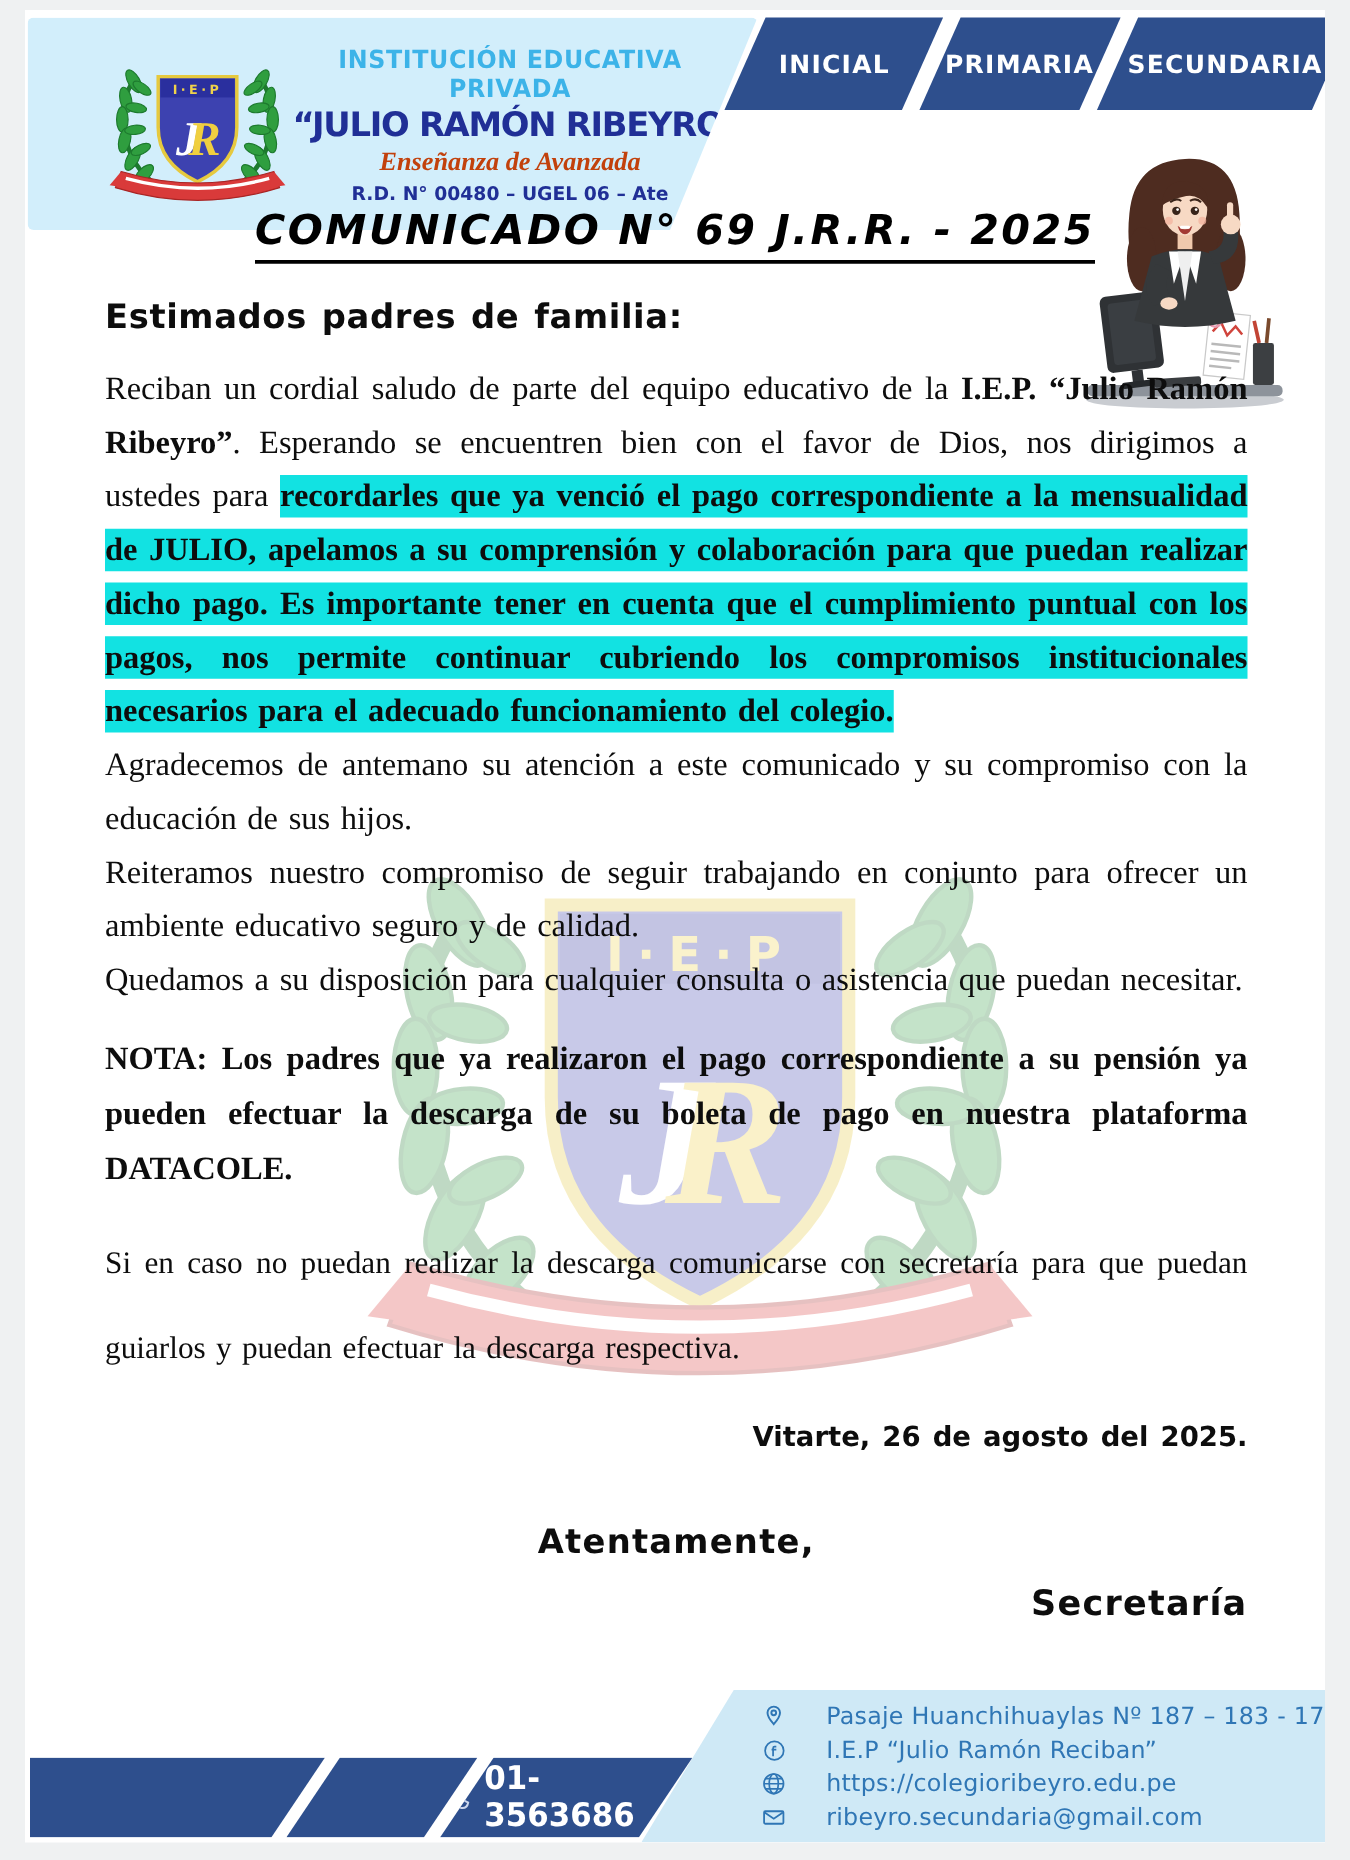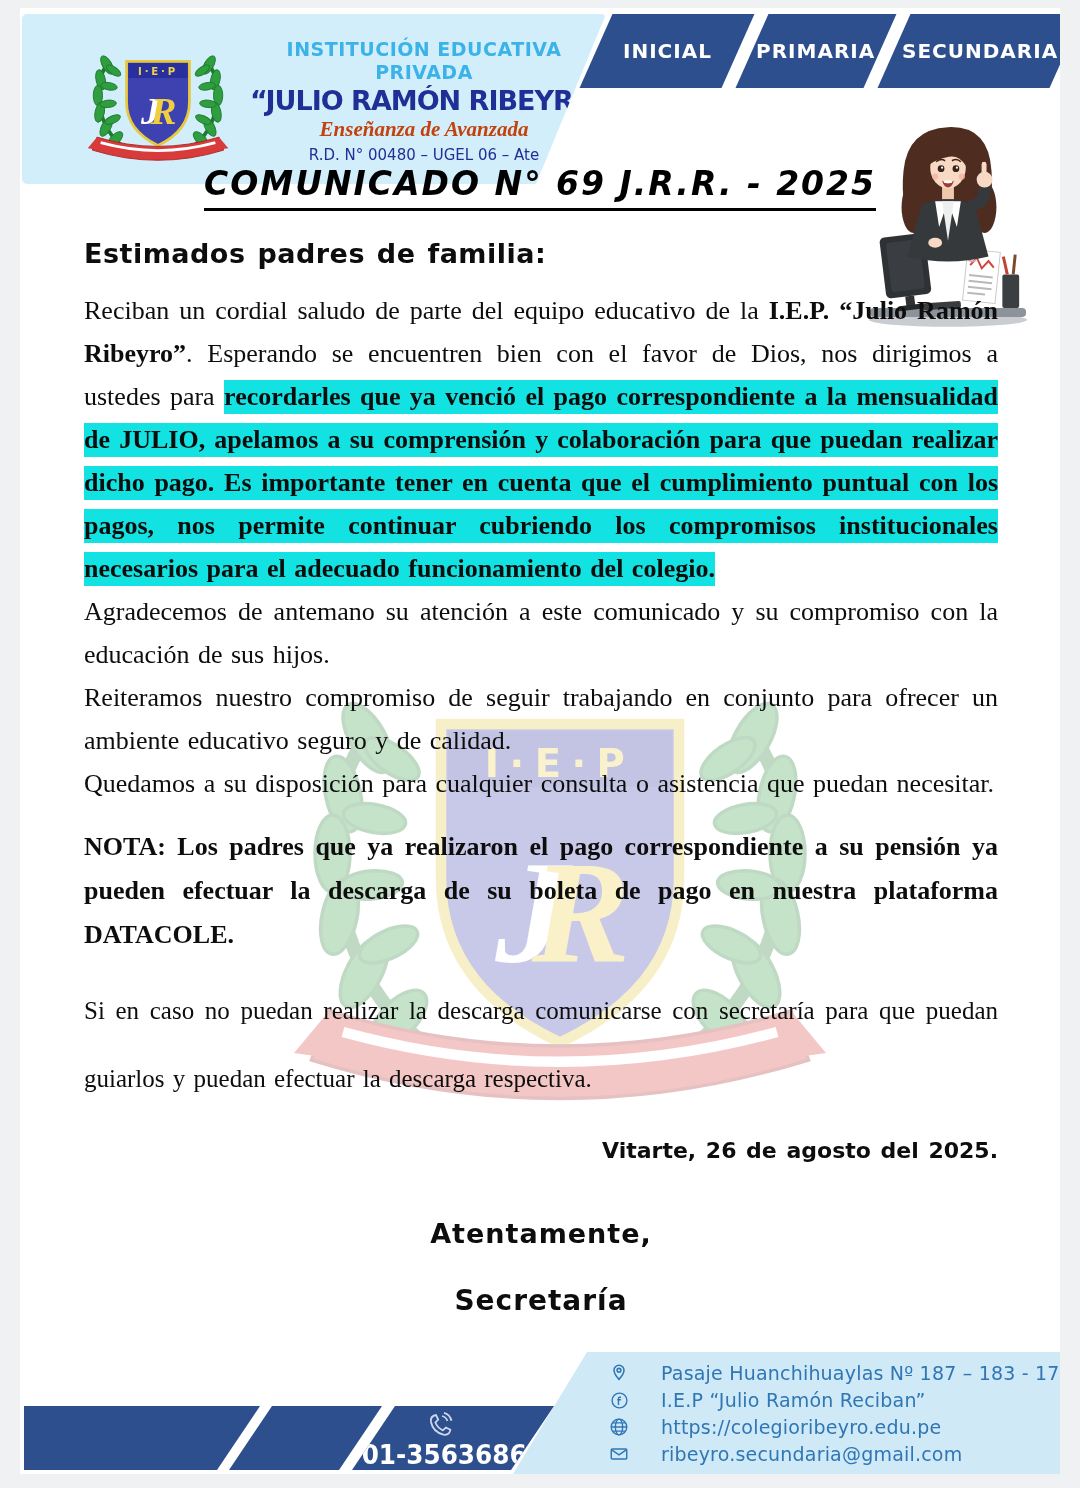--- a/index.html
+++ b/index.html
@@ -6,25 +6,25 @@
   html,body { width:1080px; height:1488px; }
   body { background:#eff1f2; font-family:"DejaVu Sans", sans-serif; position:relative; overflow:hidden; }
 
   .page { position:absolute; left:20px; top:8px; width:1040px; height:1466px; background:#ffffff; overflow:hidden; }
 
   
   .header-block { position:absolute; left:2px; top:6px; width:584px; height:170px;
     background:#d2eefb; border-radius:5px;
     clip-path: polygon(0 0, 100% 0, calc(100% - 70px) 100%, 0 100%); }
   .logo { position:absolute; left:38px; top:14px; width:196px; height:148px; }
-  .header-text { position:absolute; left:228px; top:24px; width:348px; text-align:center; }
+  .header-text { position:absolute; left:212px; top:24px; width:348px; text-align:center; }
   .ht-type { color:#3cb3e8; font-weight:bold; font-size:19px; letter-spacing:.5px; transform:scaleY(1.05); }
   .ht-name { color:#202f96; font-weight:bold; font-size:27px; letter-spacing:-1px; margin-top:3px; white-space:nowrap; }
   .ht-motto { color:#c2410c; font-size:21px; font-style:italic; font-weight:bold; font-family:Liberation Serif, serif; margin-top:1px; }
-  .ht-res { color:#202f96; font-weight:normal; font-size:15px; margin-top:4px; }
+  .ht-res { color:#202f96; font-weight:bold; font-size:15px; margin-top:4px; }
 
   
   .tabs { position:absolute; top:6px; left:576px; width:470px; height:74px; display:flex; gap:14px; }
   .tab { background:#2e4f8d; transform:skewX(-24deg); display:flex; align-items:center; justify-content:center; }
   .tab span { transform:skewX(24deg); color:#fff; font-weight:bold; font-size:20px; letter-spacing:1px; transform-origin:center; }
   .tab1 { flex:0 0 142px; } .tab2 { flex:0 0 128px; } .tab3 { flex:1 1 auto; }
 
   
   .secretary { position:absolute; left:844px; top:106px; width:168px; height:222px; }
 
@@ -38,33 +38,33 @@
 
   .body-flow { position:absolute; left:64px; top:224px; width:914px; z-index:2; color:#0d0d0d;
      font-size:26px; line-height:43px; text-align:justify; word-spacing:2px; }
   .salutation { font-weight:bold; font-size:27px; margin-bottom:14px; letter-spacing:.5px; }
   .para { margin:0;font-family:Liberation Serif, serif; }
   .hl { background:#12e2e2; font-weight:bold; padding:2px 0 3px 0; box-decoration-break:clone; -webkit-box-decoration-break:clone; }
   .note { font-weight:bold; margin-top:20px; line-height:44px; }
   .p-last { margin-top:20px; line-height:68px; font-size:25px; }
   .date-line { margin-top:16px; text-align:right; font-weight:bold; font-size:22px; }
   .closing { margin-top:40px; text-align:center; font-weight:bold; font-size:27px; letter-spacing:1px; }
-  .signature { margin-top:24px; text-align:center; font-weight:bold; font-size:28px; letter-spacing:1px; }
+  .signature { margin-top:6px; text-align:right; font-weight:bold; font-size:28px; letter-spacing:1px; }
 
   
   .contact-panel { position:absolute; left:493px; top:1344px; width:547px; height:122px; background:#cfe9f6;
      clip-path: polygon(74px 0, 100% 0, 100% 100%, 0 100%); z-index:1; }
   .contact-rows { position:absolute; left:94px; top:9px; display:flex; flex-direction:column; gap:3px; }
   .c-row { display:flex; align-items:center; height:24px; }
   .c-ico { width:24px; height:24px; flex:0 0 24px; display:flex; align-items:center; justify-content:center; }
   .c-txt { margin-left:30px; color:#2f76b5; font-size:19px; white-space:nowrap; letter-spacing:.2px; }
 
   
   .stripes { position:absolute; left:0; top:1398px; width:1040px; height:64px; z-index:2; }
-  .seg { position:absolute; top:0; height:64px; background:#2e4f8d;flex-direction:column; }
+  .seg { position:absolute; top:0; height:64px; background:#2e4f8d; }
   .seg1 { left:4px;  width:236px; clip-path:polygon(0 0,100% 0,calc(100% - 43px) 100%,0 100%); }
   .seg2 { left:209px; width:153px; clip-path:polygon(43px 0,100% 0,calc(100% - 43px) 100%,0 100%); }
   .seg3 { left:332px; width:202px; clip-path:polygon(43px 0,100% 0,calc(100% - 43px) 100%,0 100%);
           display:flex; align-items:center; justify-content:flex-end; padding-right:26px; }
   .phone-num { color:#fff; font-weight:bold; font-size:26px; letter-spacing:0; transform:scaleX(.95); transform-origin:right; }
   .phone-ico { width:30px; height:30px; margin-right:2px; }
 </style>
 </head>
 <body>
 

